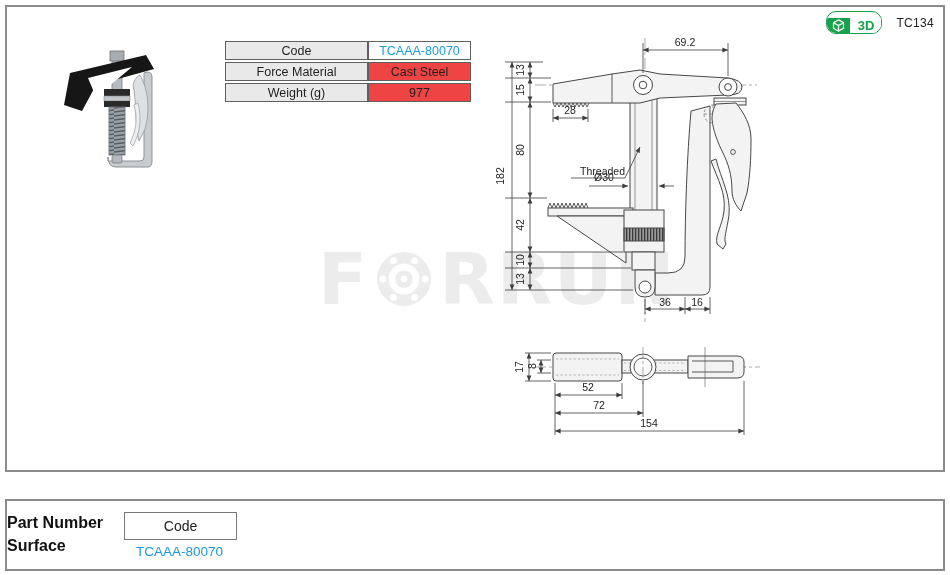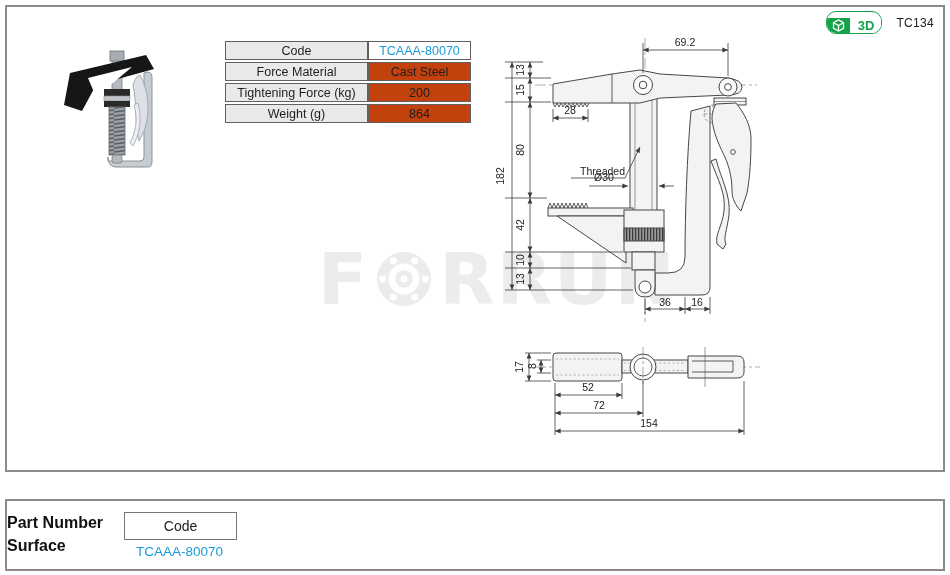--- a/index.html
+++ b/index.html
@@ -14,21 +14,21 @@
   .badge-3d .cube{width:23px;background:#15a24a;display:flex;align-items:center;justify-content:center;}
   .badge-3d .lbl{width:31px;background:#fff;color:#15a24a;font-weight:bold;font-size:13px;
                  display:flex;align-items:center;justify-content:center;}
   .page-code{font-size:12px;color:#222;letter-spacing:0.3px;}
 
   
   table.spec{position:absolute;left:225px;top:39px;border-collapse:separate;border-spacing:0 2px;}
   table.spec td{border:1px solid #606060;height:17px;text-align:center;vertical-align:middle;
                 font-size:12.5px;padding:0 2px;white-space:nowrap;}
   td.k{width:137px;background:#e9e9e9;}
-  td.v{width:97px;background:#c2410c;}
+  td.v{width:97px;background:#ef4444;}
   td.v.code{background:#fff;color:#1a9bd7;}
 
   
   .watermark{position:absolute;left:318px;top:248px;height:62px;display:flex;align-items:center;gap:7px;z-index:0;}
   .watermark .wm-txt{font-family:"DejaVu Sans",sans-serif;font-weight:bold;font-size:72px;line-height:0;
                      color:#ececec;letter-spacing:2px;}
 
   .photo{position:absolute;left:50px;top:45px;}
   .drawing{position:absolute;left:485px;top:25px;z-index:1;}
 
@@ -95,26 +95,22 @@
     <tbody>
         <tr>
       <td class="k">Code</td>
       <td class="v code">TCAAA-80070</td>
     </tr>
     <tr>
       <td class="k">Force Material</td>
       <td class="v">Cast Steel</td>
     </tr>
     <tr>
-      <td class="k">Tightening Force (kg)</td>
-      <td class="v">200</td>
-    </tr>
-    <tr>
       <td class="k">Weight (g)</td>
-      <td class="v">864</td>
+      <td class="v">977</td>
     </tr>
   </tbody>
     </table>
 
   <div class="watermark">
     <span class="wm-txt">F</span>
     <svg width="56" height="56" viewBox="0 0 58 58">
       <circle cx="29" cy="29" r="28" fill="#ececec"></circle>
       <circle cx="29" cy="29" r="16" fill="#ffffff"></circle>
       <circle cx="29" cy="29" r="9" fill="#ececec"></circle>

